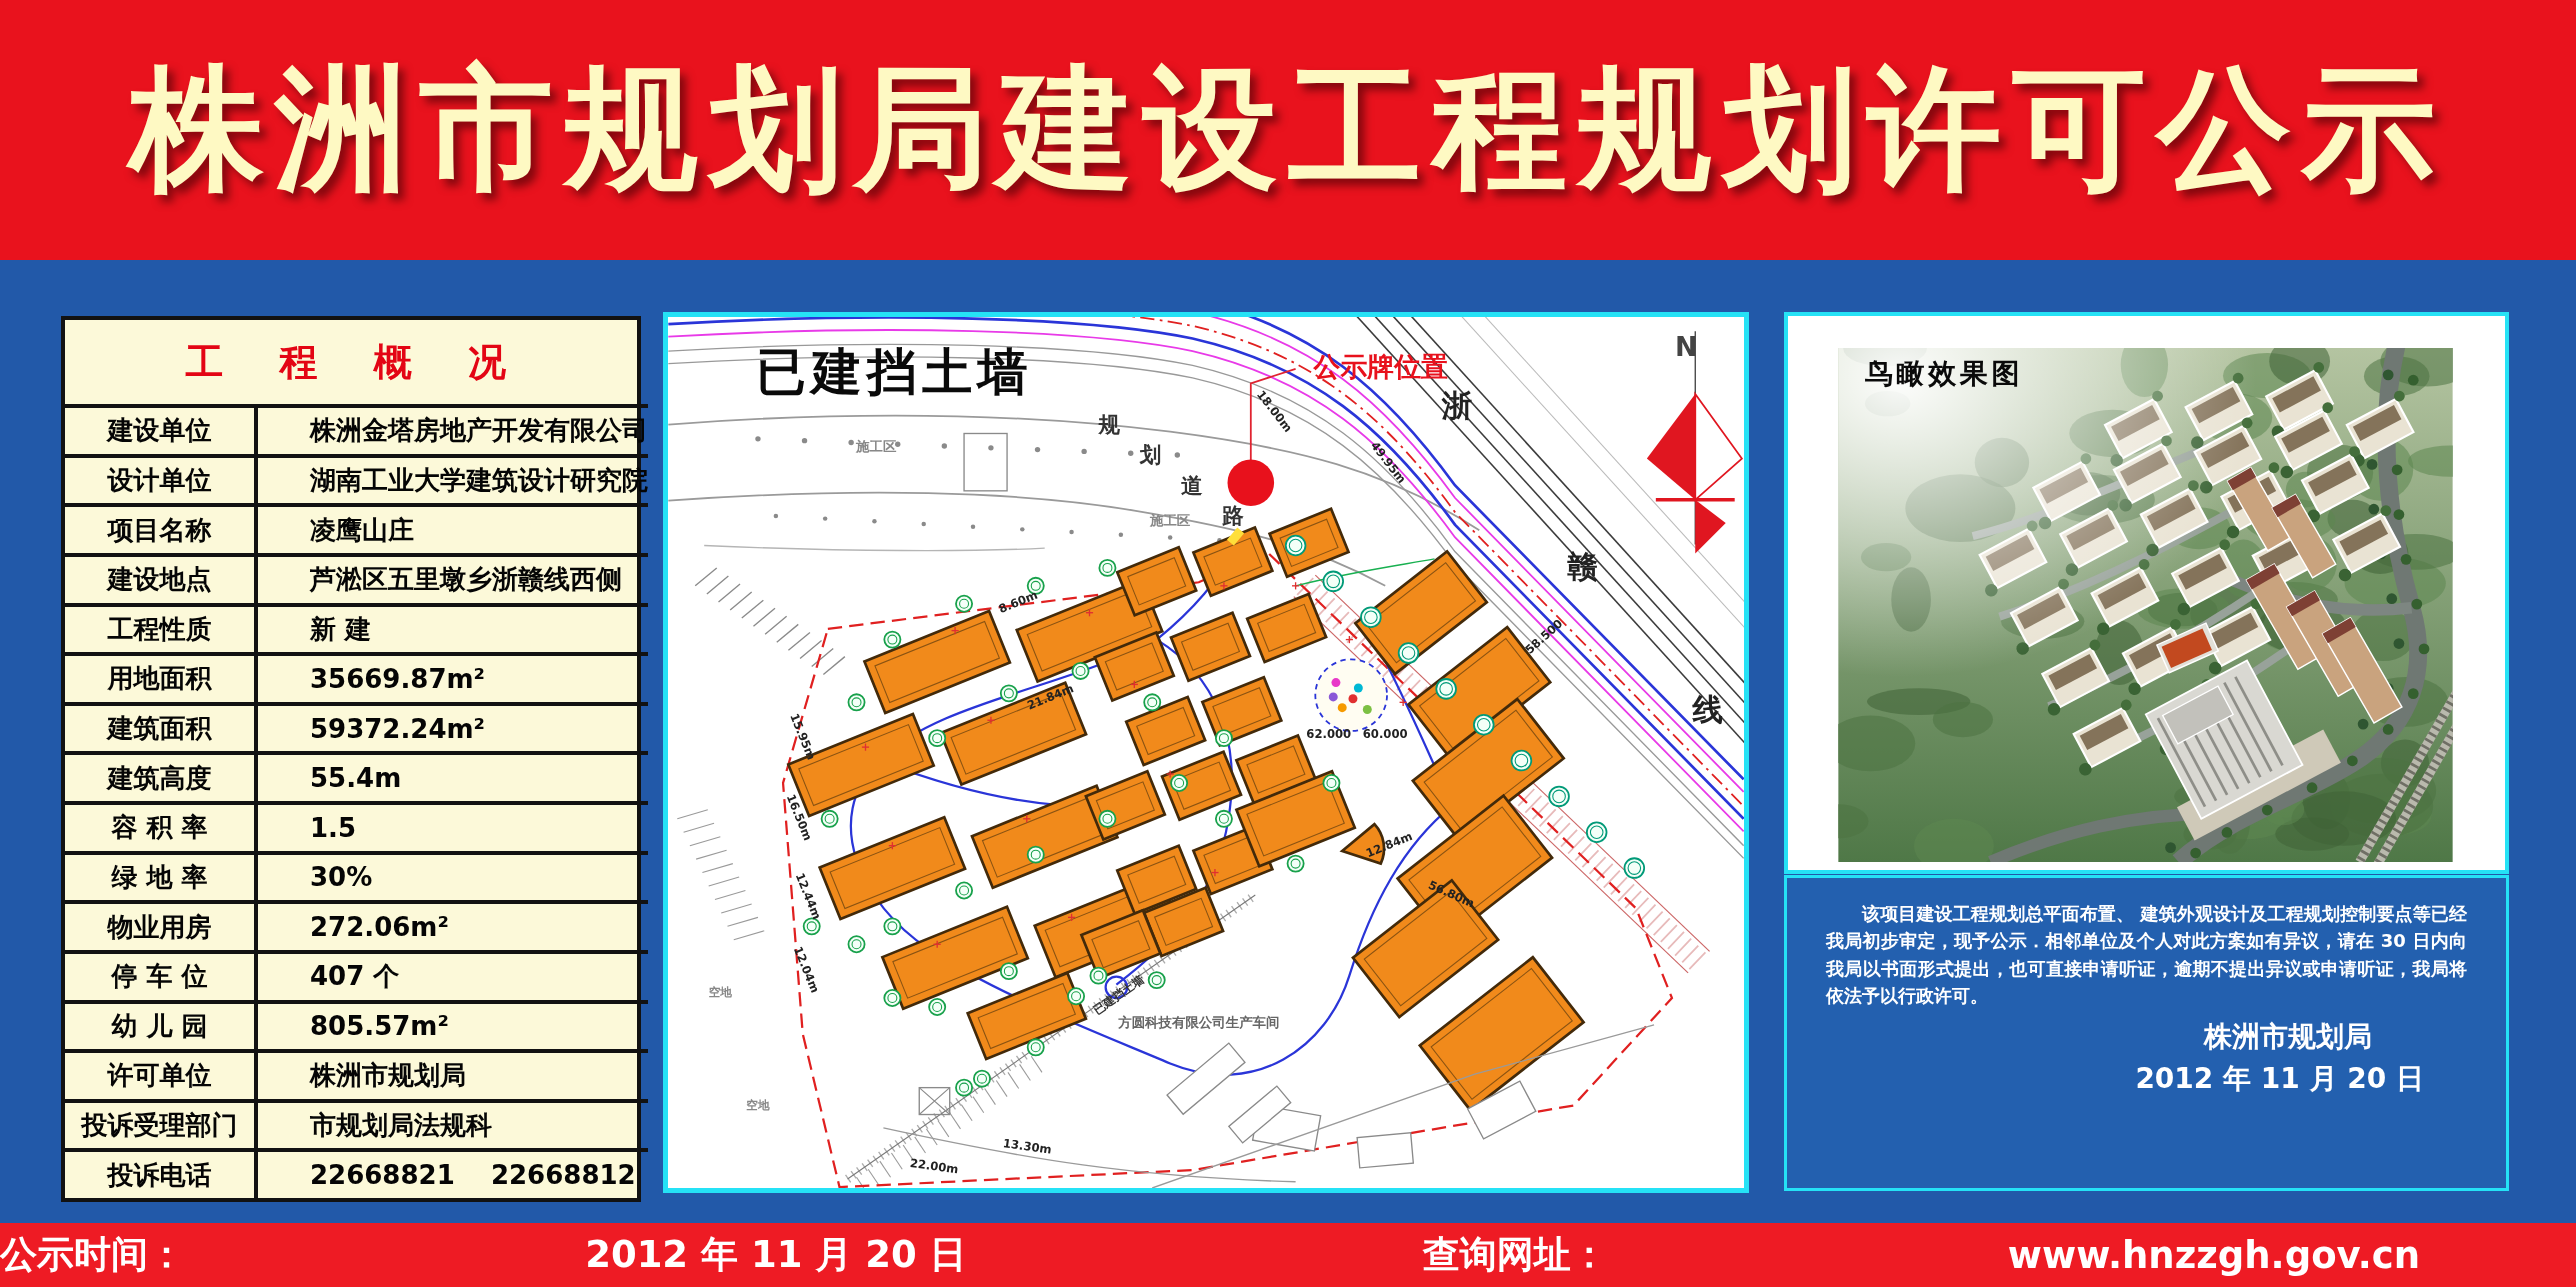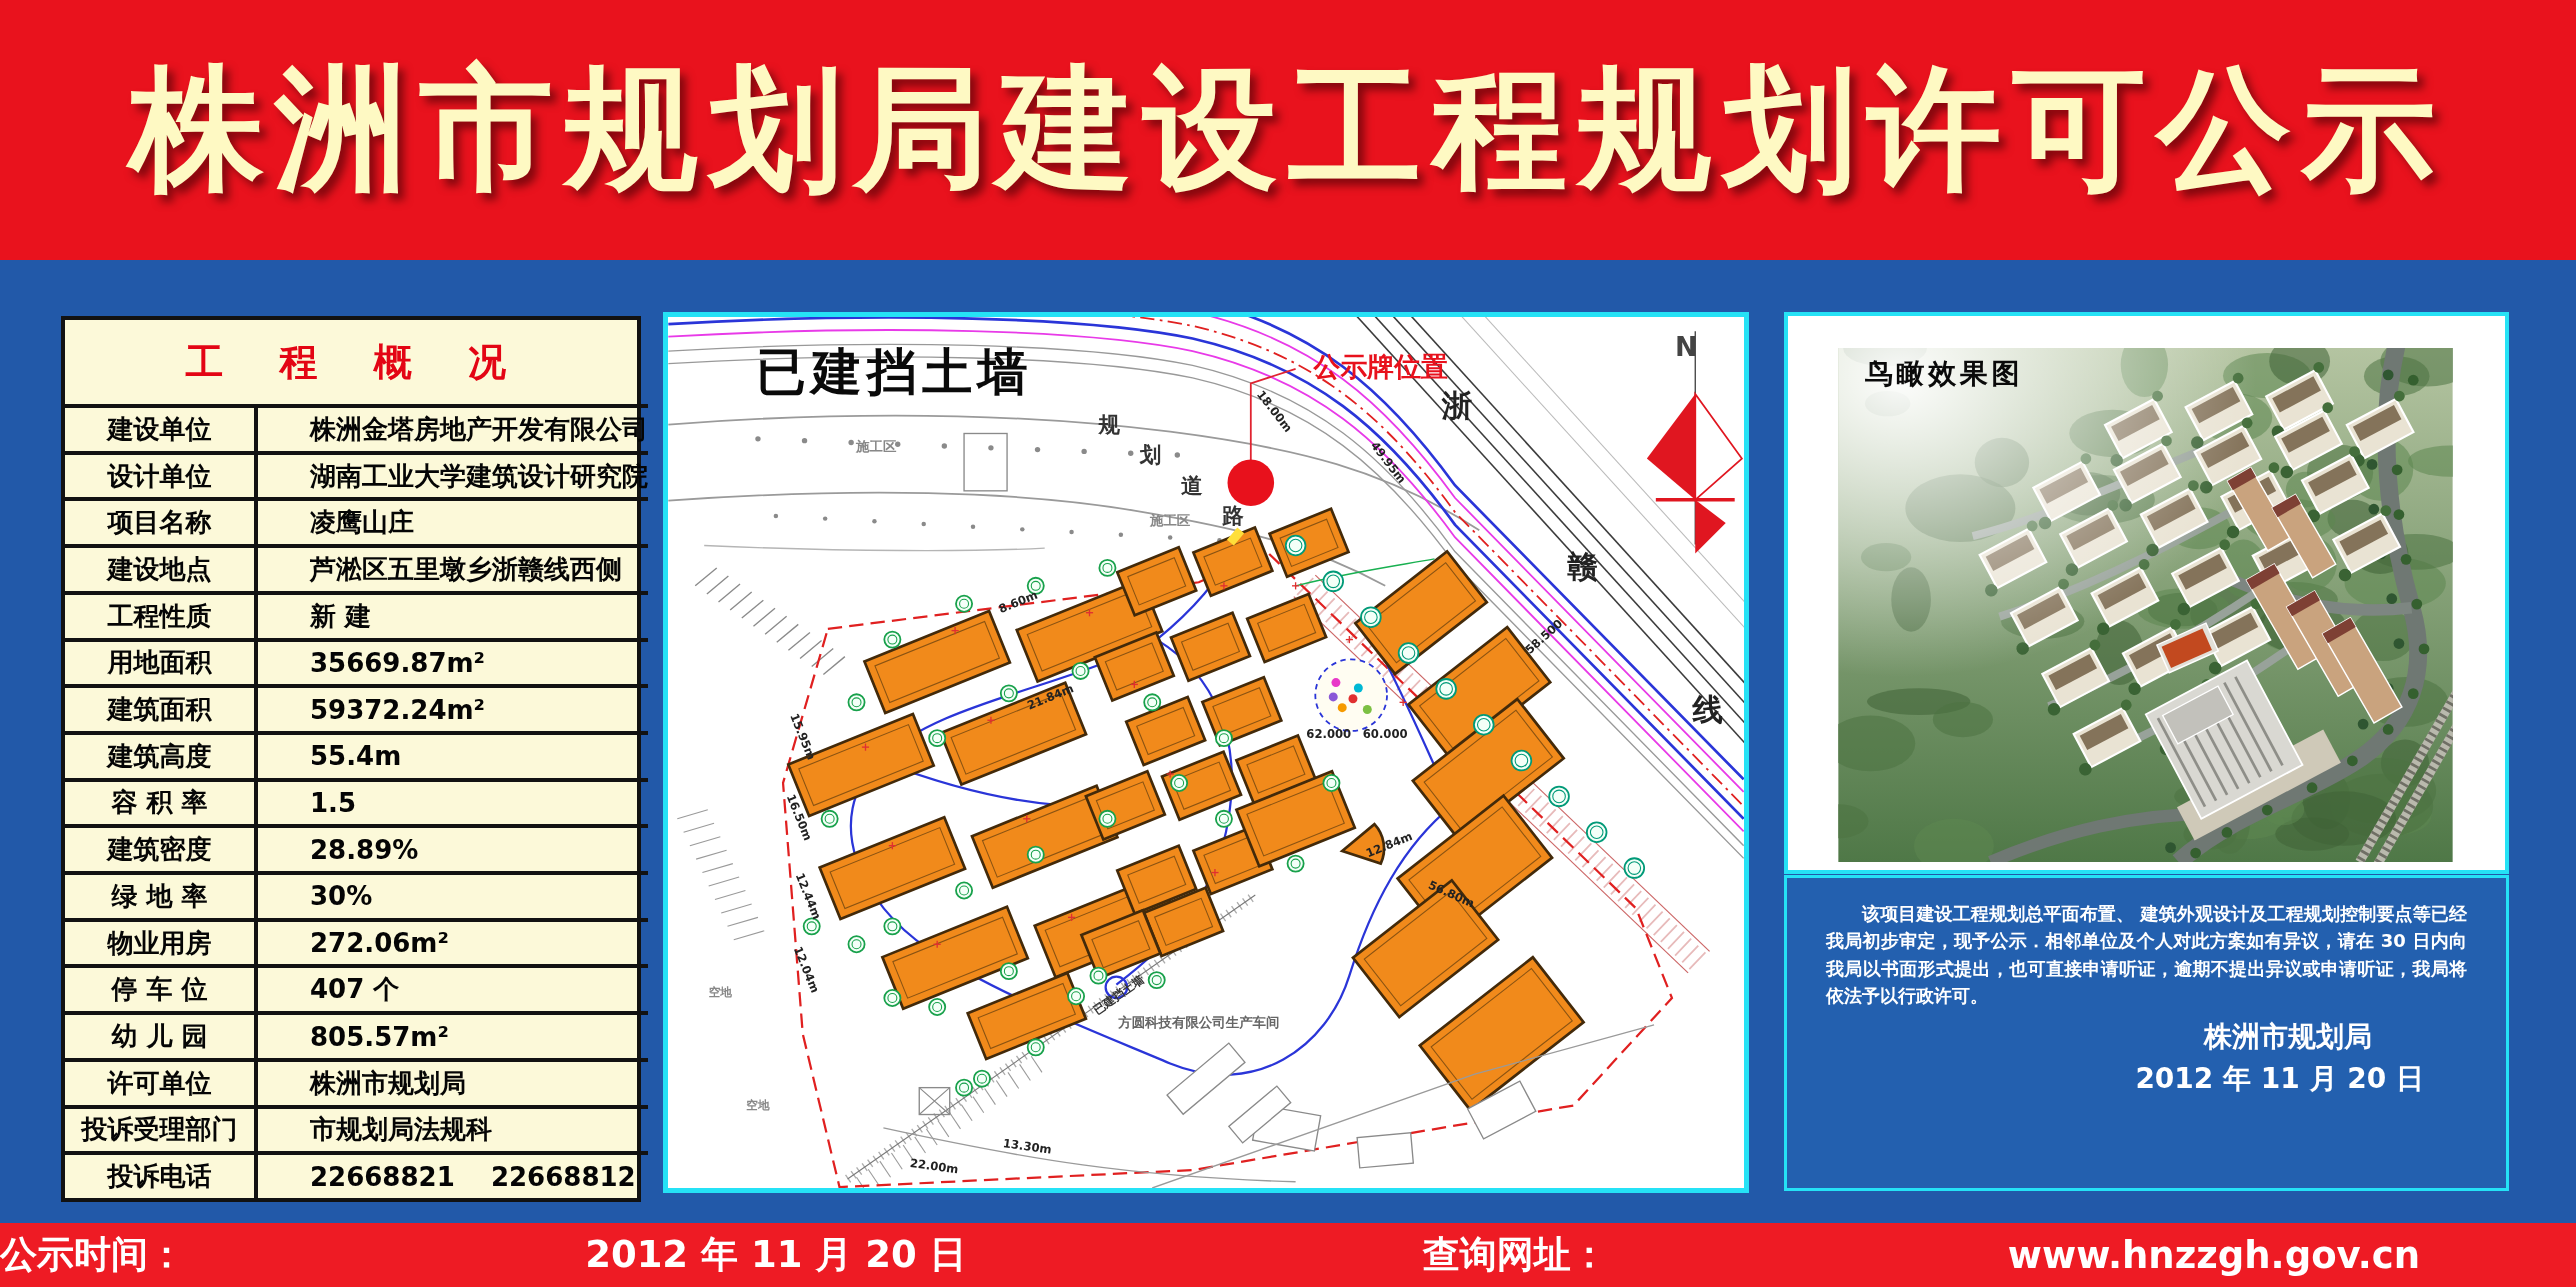--- a/index.html
+++ b/index.html
@@ -88,24 +88,20 @@
         <div class="tlabel">建筑面积</div>
         <div class="tvalue">59372.24m²</div>
       </div>
       <div class="trow">
         <div class="tlabel">建筑高度</div>
         <div class="tvalue">55.4m</div>
       </div>
       <div class="trow">
         <div class="tlabel">容 积 率</div>
         <div class="tvalue">1.5</div>
-      </div>
-      <div class="trow">
-        <div class="tlabel">建筑密度</div>
-        <div class="tvalue">28.89%</div>
       </div>
       <div class="trow">
         <div class="tlabel">绿 地 率</div>
         <div class="tvalue">30%</div>
       </div>
       <div class="trow">
         <div class="tlabel">物业用房</div>
         <div class="tvalue">272.06m²</div>
       </div>
       <div class="trow">

